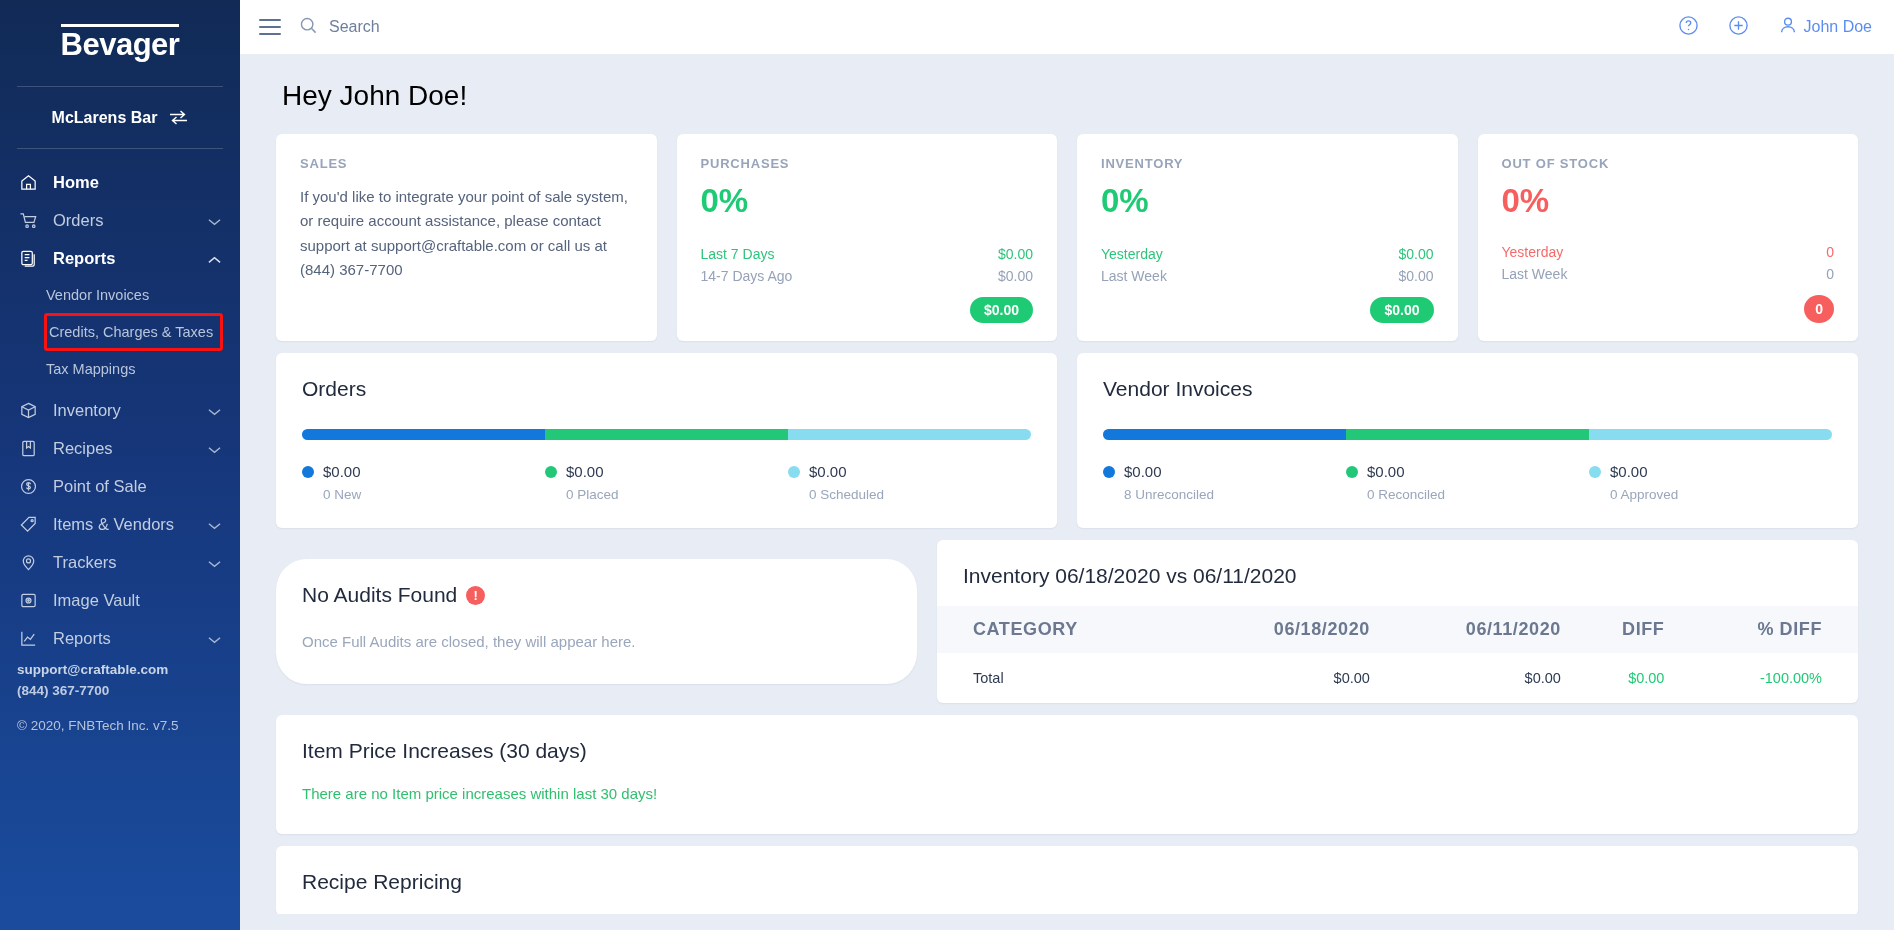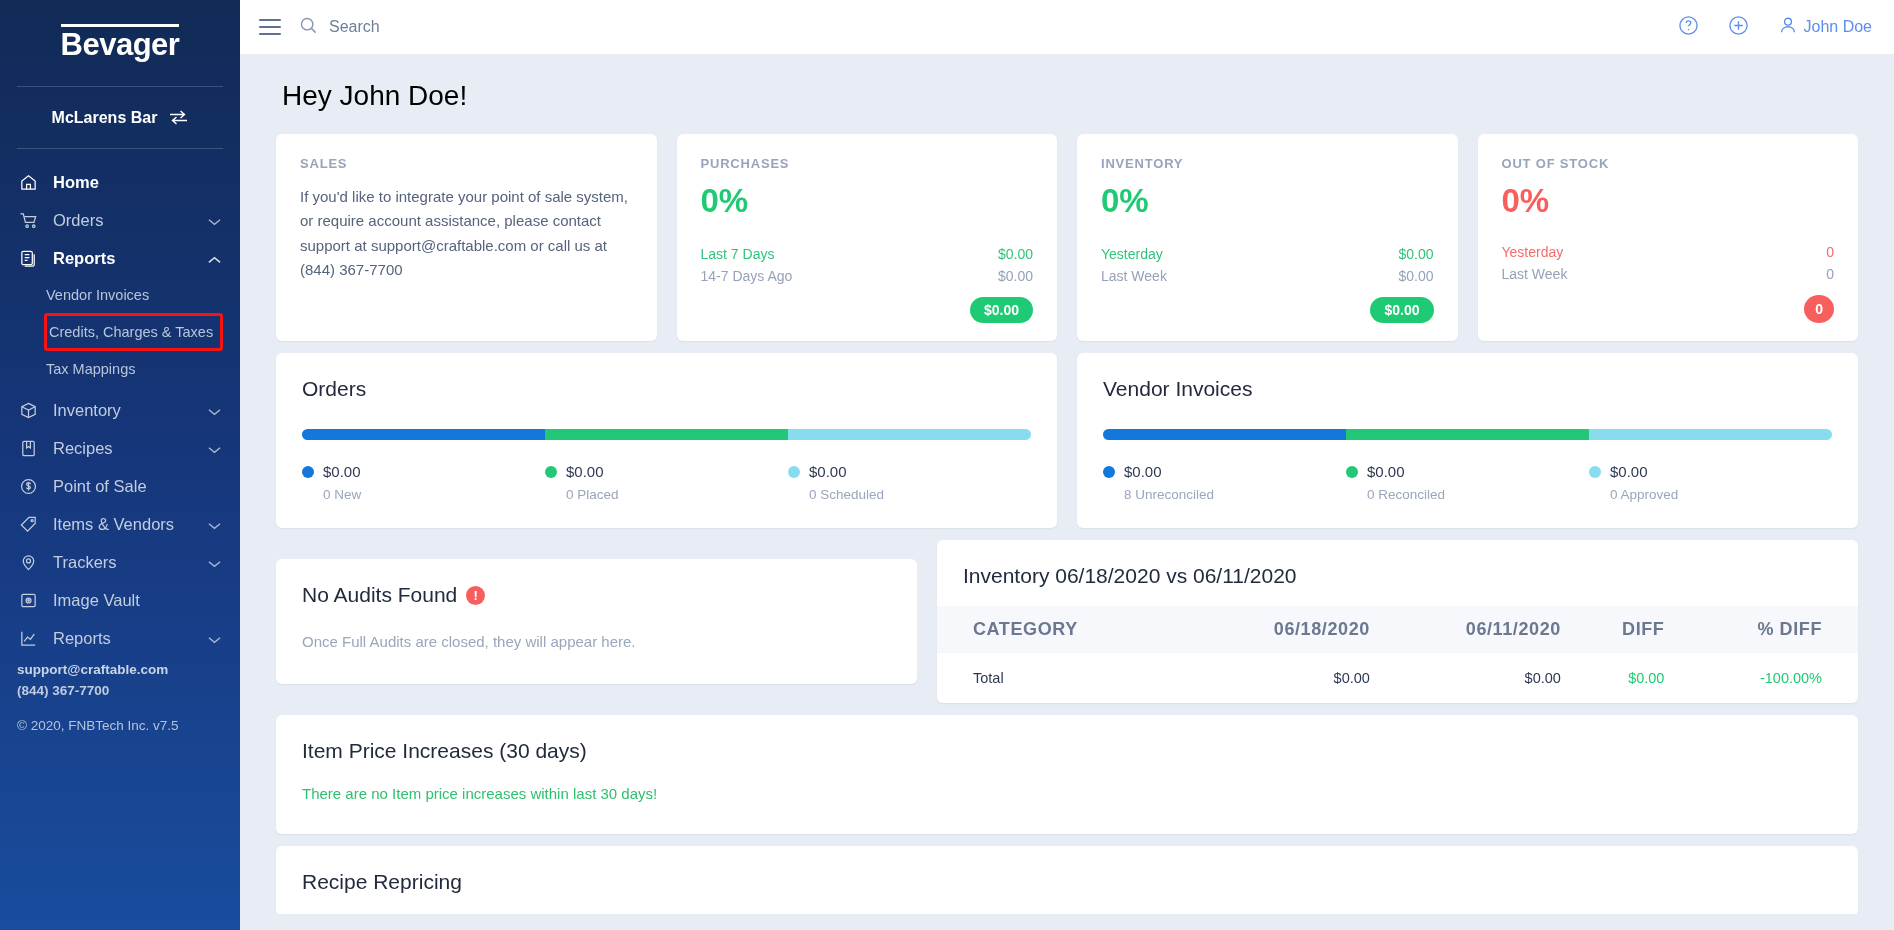--- a/index.html
+++ b/index.html
@@ -111,21 +111,21 @@
   .prog-title { font-size: 21px; color: #222b3e; margin-bottom: 28px; }
   .bar { display: flex; height: 11px; border-radius: 6px; overflow: hidden; }
   .seg { height: 11px; }
   .legend { display: flex; margin-top: 23px; }
   .leg { flex: 1; }
   .leg-top { display: flex; align-items: center; gap: 9px; font-size: 15px; color: #2d3a52; }
   .dot { width: 12px; height: 12px; border-radius: 50%; display: inline-block; }
   .leg-sub { font-size: 13.5px; color: #9aa6bb; margin-top: 7px; margin-left: 21px; }
 
   
-  .audit { flex: 1; padding: 24px 26px 30px 26px; min-height: 125px; }
+  .audit { flex: 1; padding: 24px 26px 30px 26px; min-height: 125px; border-radius: 31px; }
   .audit-title { font-size: 21px; color: #222b3e; display: flex; align-items: center; gap: 9px; }
   .alert-ico {
     width: 19px; height: 19px; border-radius: 50%; background: #f75e5e; color: #fff;
     font-size: 13px; font-weight: 700; display: inline-flex; align-items: center; justify-content: center;
   }
   .audit-sub { font-size: 15px; color: #9aa6bb; margin-top: 26px; }
 
   
   .invcard { flex: 1; padding: 0; }
   .invcard h3 { font-size: 21px; color: #222b3e; font-weight: 400; padding: 24px 26px 18px 26px; }

